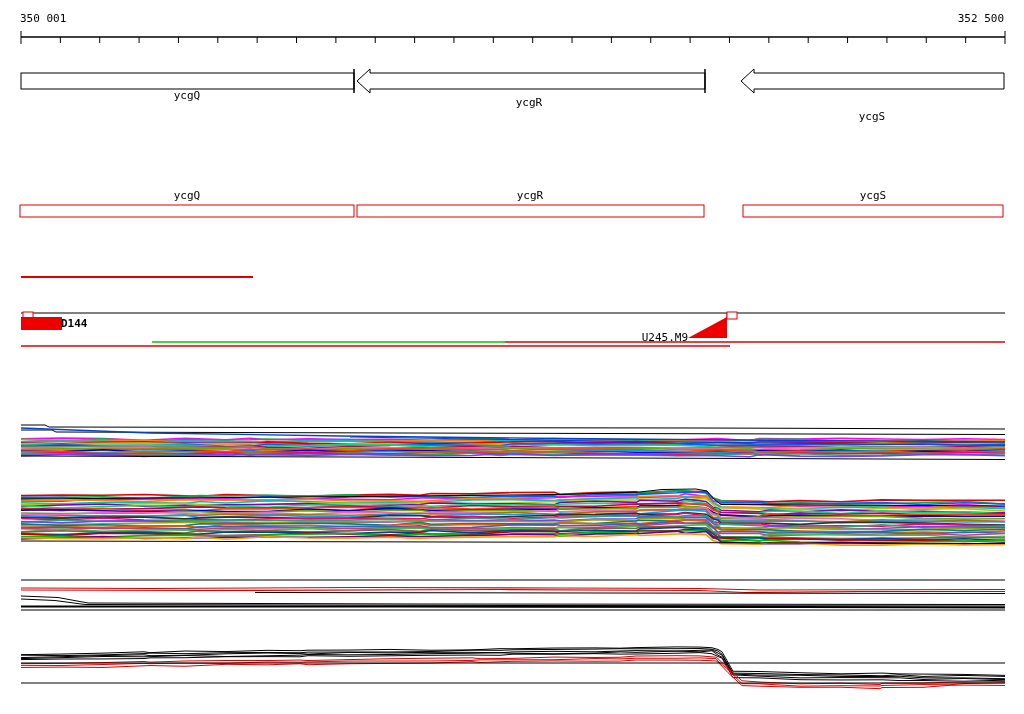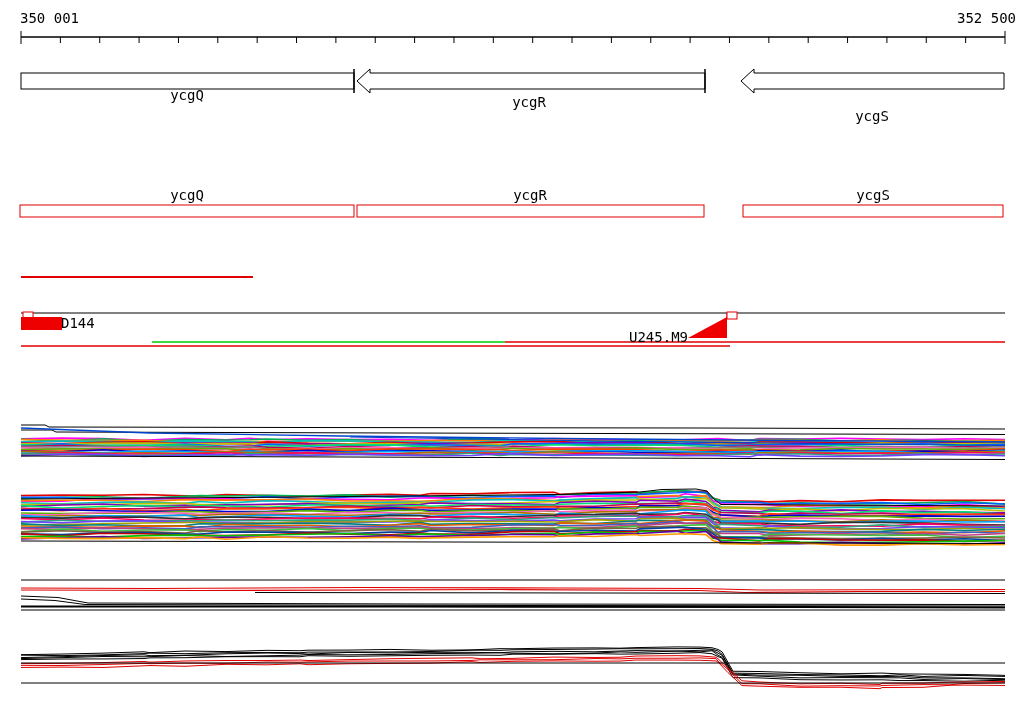--- a/index.html
+++ b/index.html
@@ -1,28 +1,28 @@
 <!DOCTYPE html>
 <html><head>
 <meta charset="utf-8">
 <style>
   html,body{margin:0;padding:0;background:#fff;}
   #stage{position:relative;width:1024px;height:714px;background:#fff;overflow:hidden;
          font-family:"DejaVu Sans Mono", monospace;}
   #scene{position:absolute;left:0;top:0;}
-  .lb{position:absolute;font-size:14px;line-height:11px;color:#000;white-space:pre;}
+  .lb{position:absolute;font-size:11px;line-height:11px;color:#000;white-space:pre;}
   .l-rstart{left:20px;top:13px;}
-  .l-rend{left:1004px;top:13px;transform:translateX(-100%);margin-left:12px;}
+  .l-rend{left:1004px;top:13px;transform:translateX(-100%);}
   .l-gq{left:187px;top:90px;transform:translateX(-50%);}
   .l-gr{left:529px;top:97px;transform:translateX(-50%);}
   .l-gs{left:872px;top:111px;transform:translateX(-50%);}
   .l-bq{left:187px;top:190px;transform:translateX(-50%);}
   .l-br{left:530px;top:190px;transform:translateX(-50%);}
   .l-bs{left:873px;top:190px;transform:translateX(-50%);}
-  .l-d144{left:61px;top:318px;}
+  .l-d144{left:61px;top:318px;font-weight:bold;}
   .l-u245{left:688px;top:332px;transform:translateX(-100%);}
 </style>
 </head>
 <body>
 
 <div id="stage">
   <svg id="scene" width="1024" height="714" viewBox="0 0 1024 714">
       <polyline points="21,37 1005,37" fill="none" stroke="#000" stroke-width="1.5"></polyline>
       <polyline points="21,31 21,44" fill="none" stroke="#000" stroke-width="1"></polyline>
       <polyline points="60.36,37 60.36,43" fill="none" stroke="#000" stroke-width="1"></polyline>

